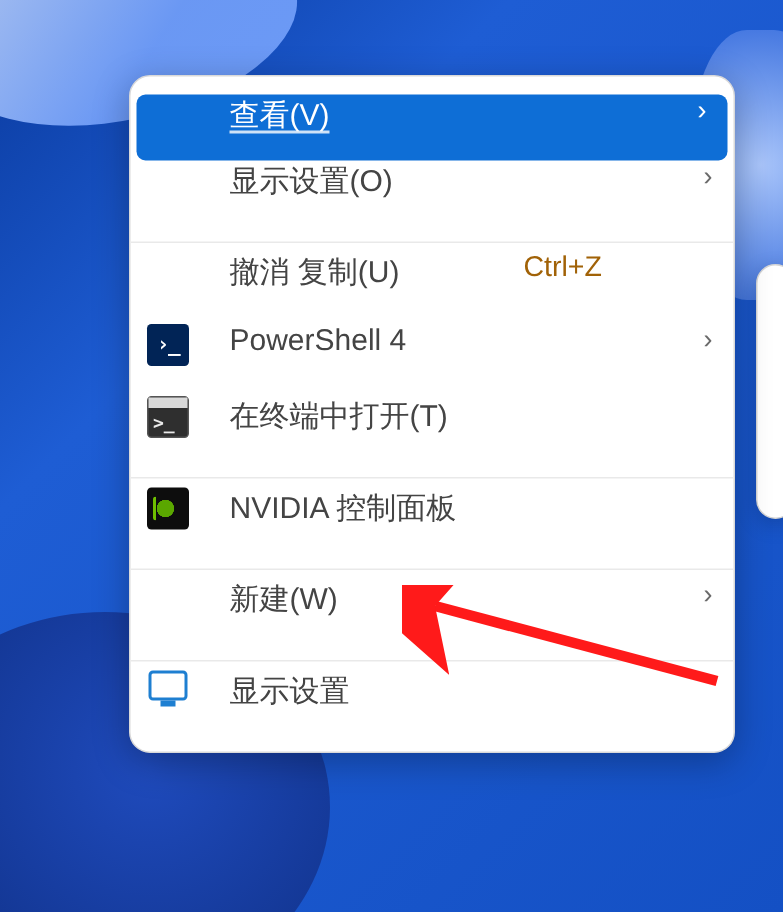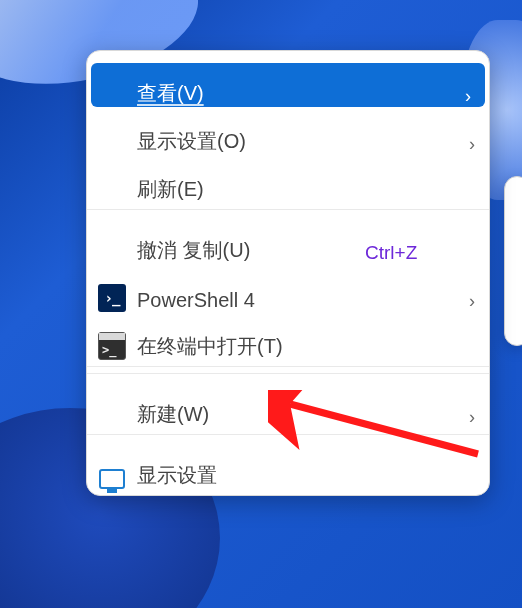--- a/index.html
+++ b/index.html
@@ -43,26 +43,27 @@
       background: #ffffff;
       border: 1px solid #d9d9d9;
       border-radius: 14px;
       box-shadow: 0 6px 24px rgba(0,0,0,0.28);
       padding-top: 12px;
       padding-bottom: 6px;
       overflow: hidden;
     }
     .menu-item {
       display: flex;
-      align-items: flex-end;
+      align-items: flex-start;
       height: 48px;
       font-size: 20px;
       color: #444;
       position: relative;
       cursor: default;
+      gap: 16px;
     }
     .menu-item.selected {
       background: #0e6ed6;
       color: #ffffff;
       border-radius: 6px;
       margin: 0 4px;
       height: 44px;
     }
     .menu-item.selected .label-underline {
       text-decoration: underline;
@@ -81,21 +82,21 @@
     .label-col {
       flex: 1;
       display: flex;
       align-items: center;
       min-width: 0;
     }
     .shortcut-col {
       width: 90px;
       text-align: left;
       font-size: 19px;
-      color: #6d28d9;
+      color: #a16207;
     }
     .chevron-col {
       width: 34px;
       display: flex;
       justify-content: center;
       align-items: center;
     }
     .chevron {
       font-size: 18px;
       color: #6a6a6a;
@@ -189,28 +190,20 @@
     <div class="icon-col"></div>
     <div class="label-col">
         <span>显示设置(O)</span>
       </div>
     <div class="shortcut-col"></div>
     <div class="chevron-col">
         <span class="chevron">›</span>
       </div>
   </div>
 
-  <div class="menu-item">
-    <div class="icon-col"></div>
-    <div class="label-col">
-        <span>刷新(E)</span>
-      </div>
-    <div class="shortcut-col"></div>
-    <div class="chevron-col"></div>
-  </div>
 
   <div class="menu-separator"></div>
 
 
 
   <div class="menu-item">
     <div class="icon-col"></div>
     <div class="label-col">
         <span>撤消 复制(U)</span>
       </div>
@@ -237,20 +230,30 @@
       </div>
     <div class="label-col">
         <span>在终端中打开(T)</span>
       </div>
     <div class="shortcut-col"></div>
     <div class="chevron-col"></div>
   </div>
 
   <div class="menu-separator"></div>
 
+  <div class="menu-item">
+    <div class="icon-col">
+        <span class="icon-sq icon-nvidia"></span>
+      </div>
+    <div class="label-col">
+        <span>NVIDIA 控制面板</span>
+      </div>
+    <div class="shortcut-col"></div>
+    <div class="chevron-col"></div>
+  </div>
 
   <div class="menu-separator"></div>
 
   <div class="menu-item">
     <div class="icon-col"></div>
     <div class="label-col">
         <span>新建(W)</span>
       </div>
     <div class="shortcut-col"></div>
     <div class="chevron-col">

